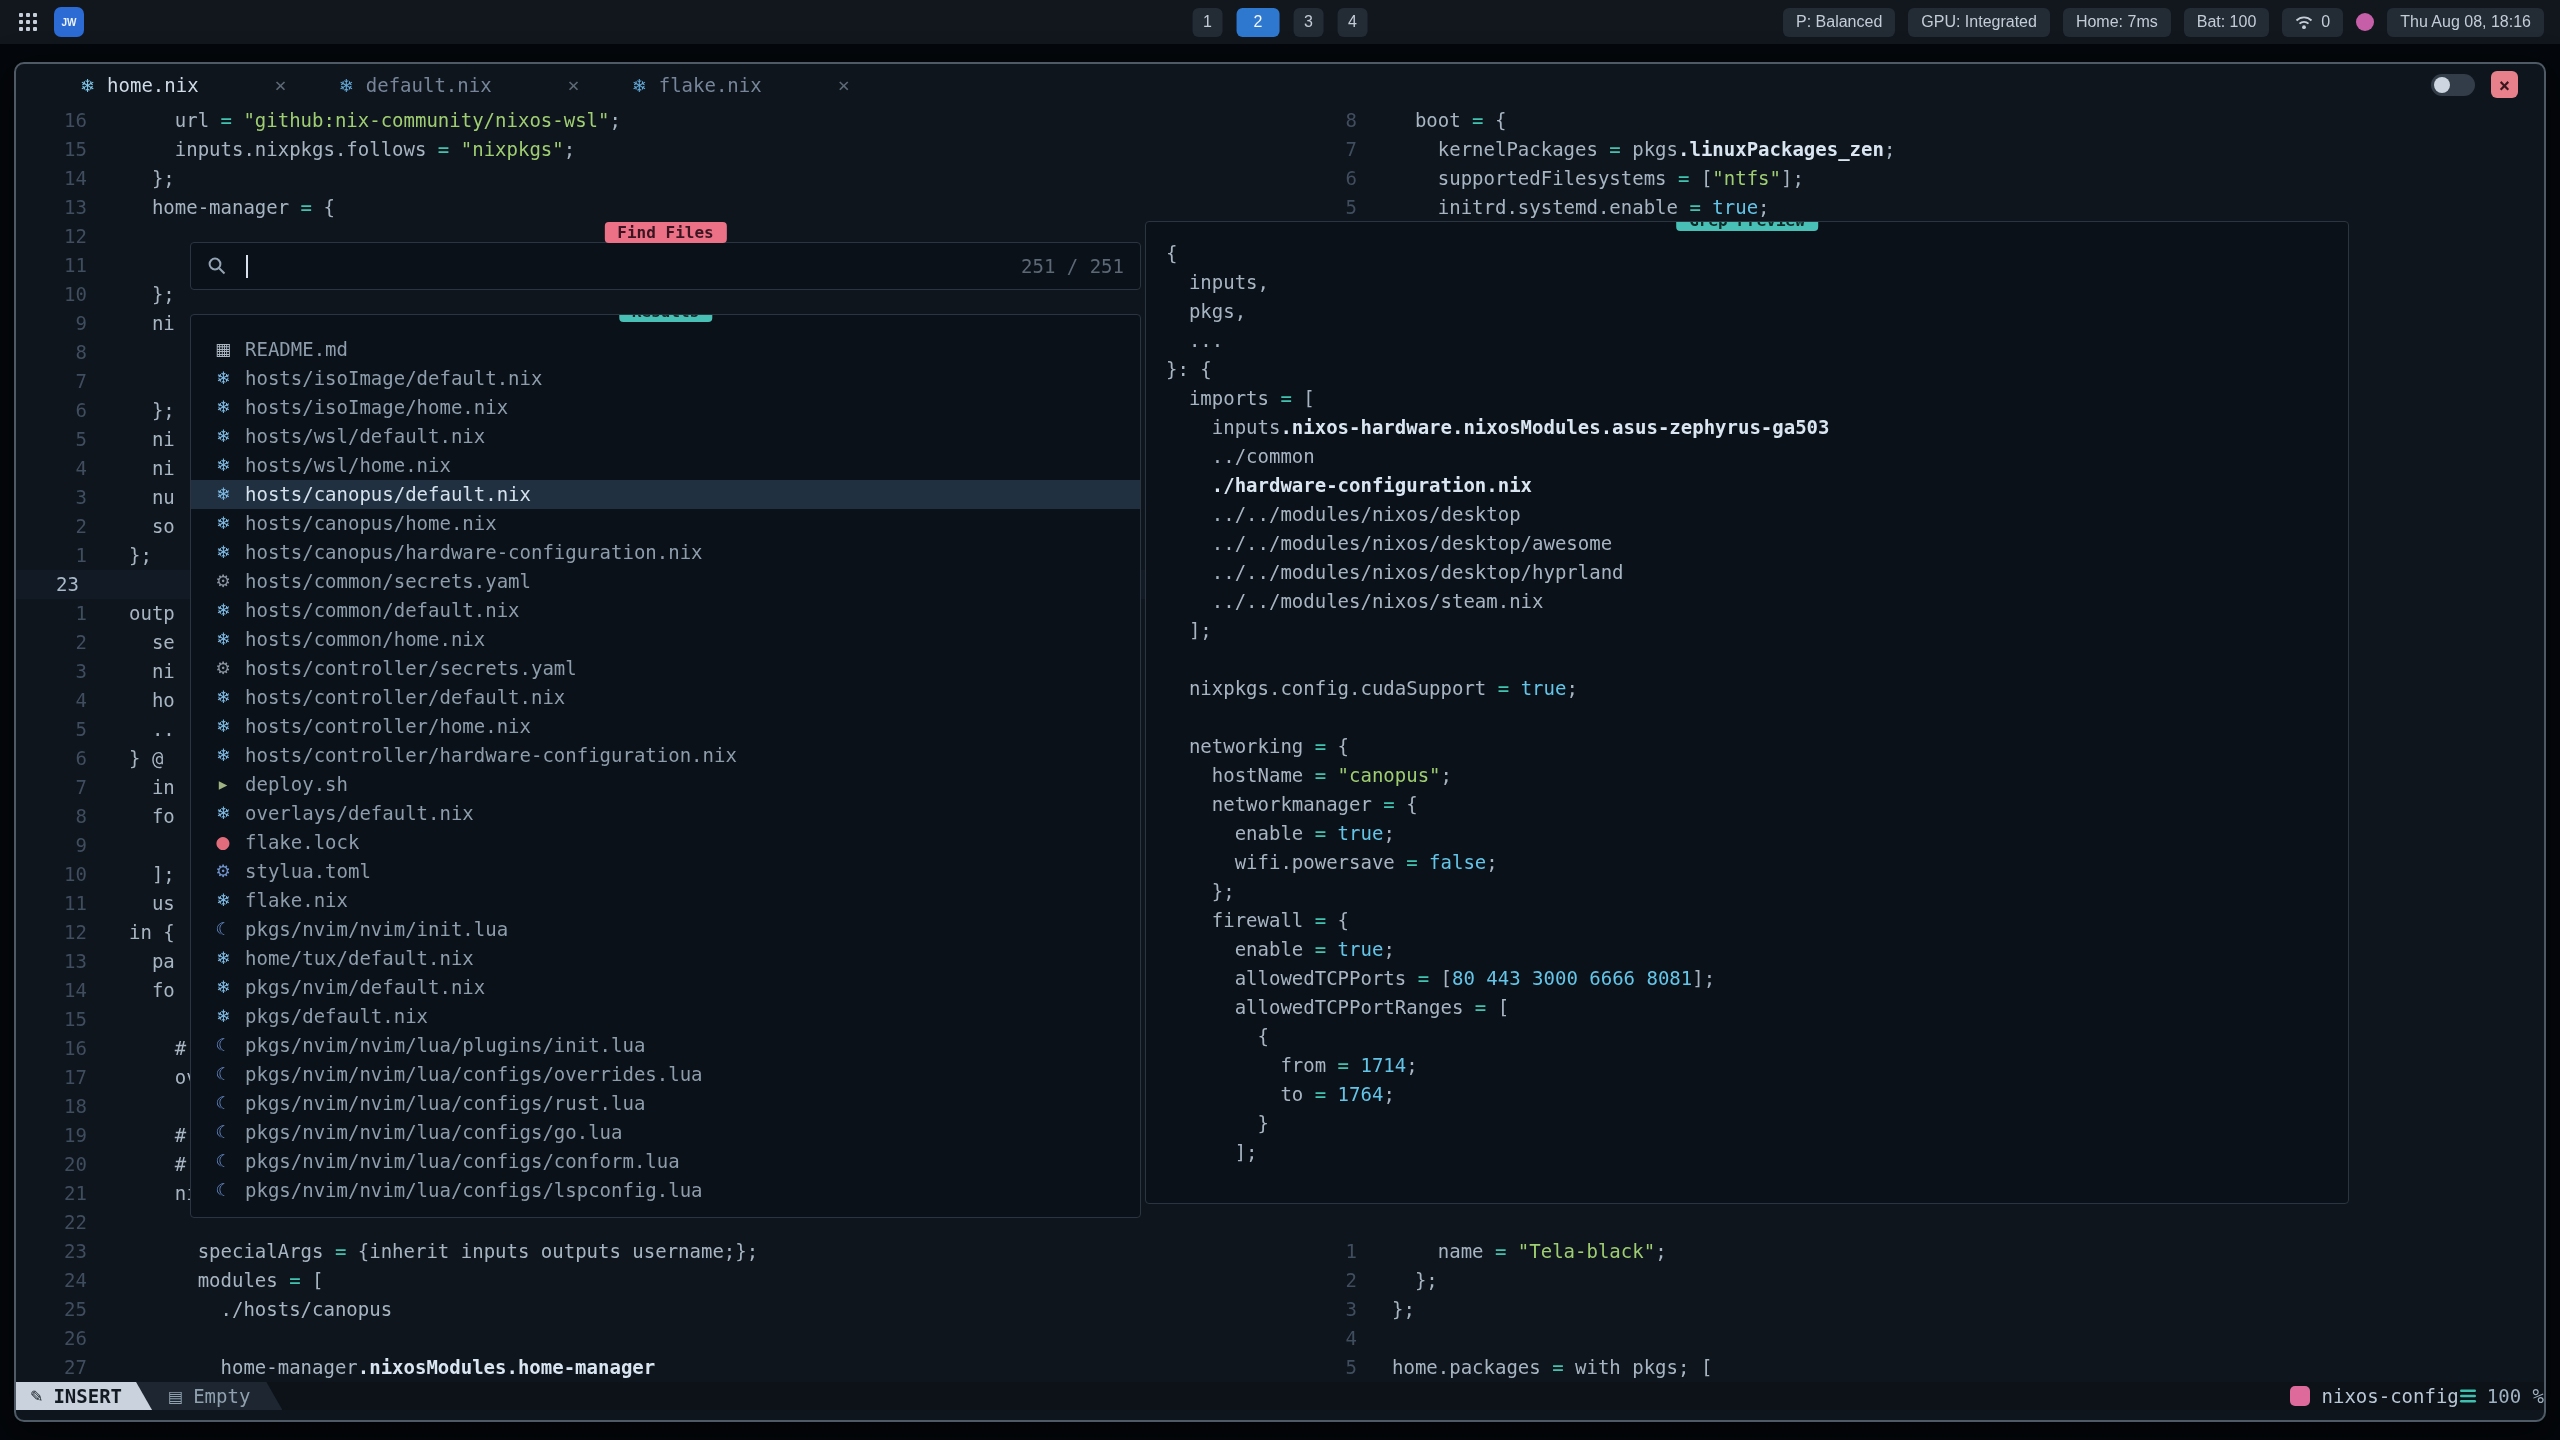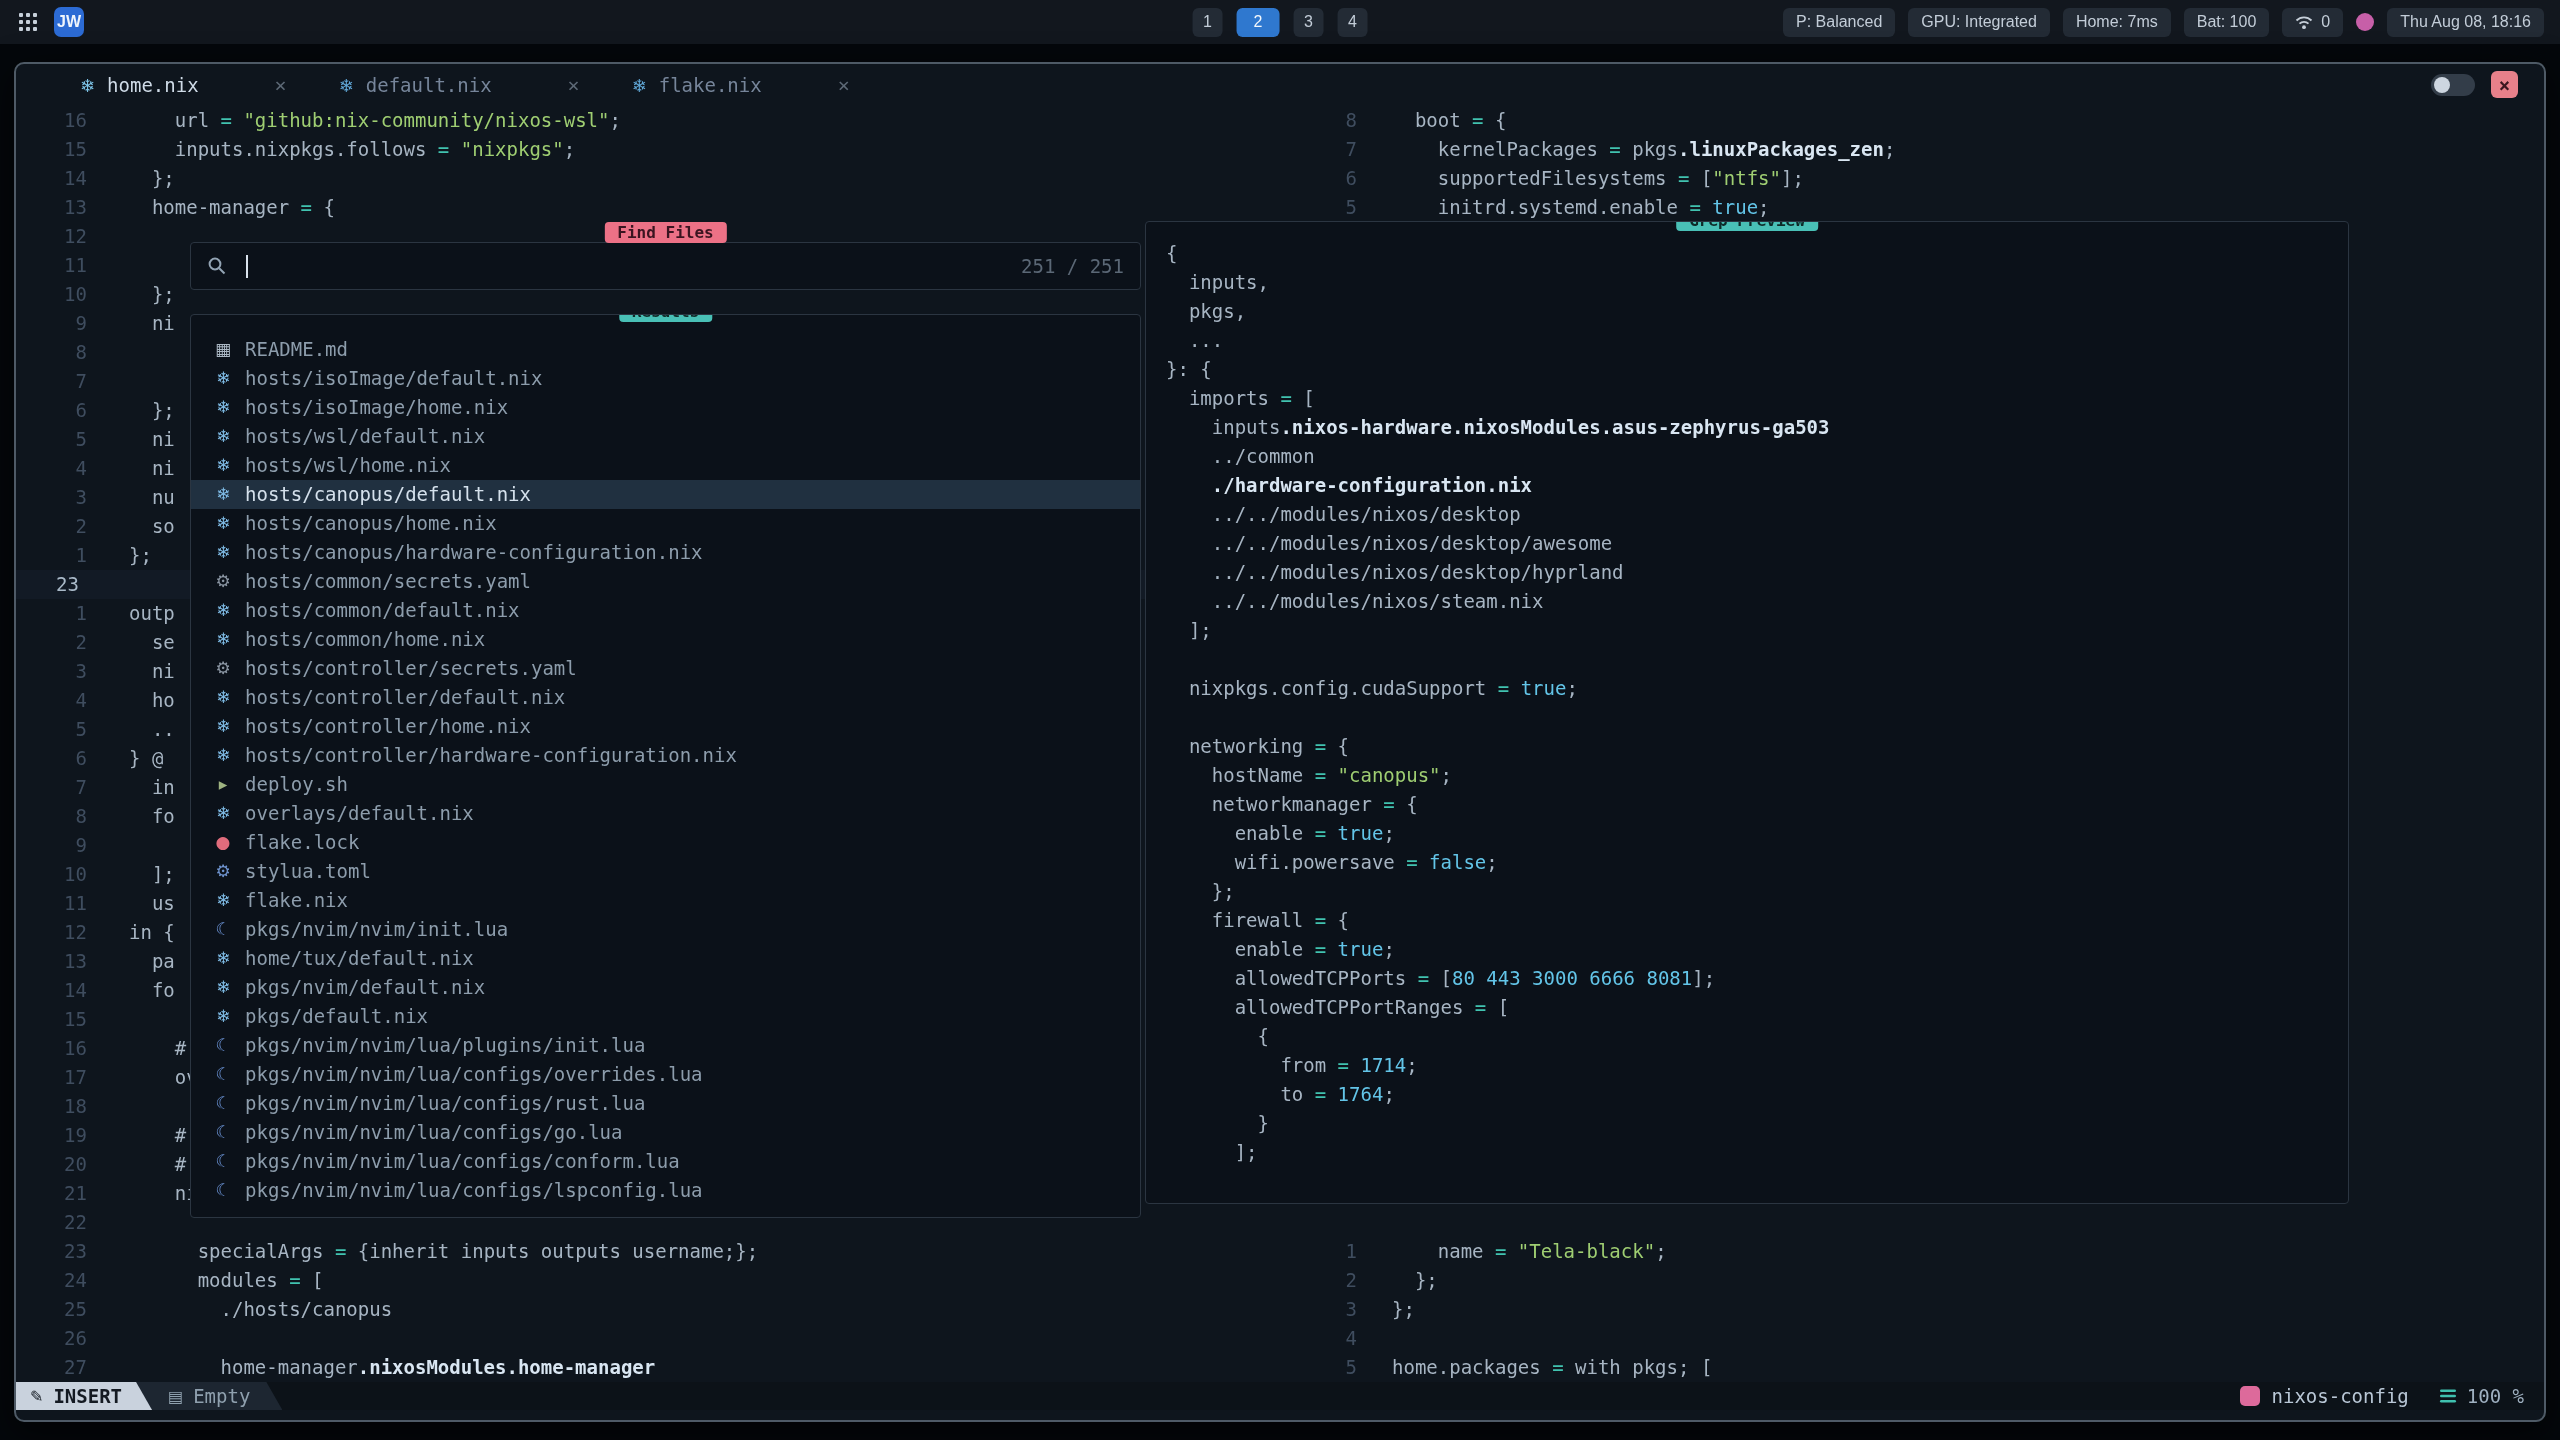--- a/index.html
+++ b/index.html
@@ -2,21 +2,21 @@
 <html><head>
 <meta charset="utf-8">
 <style>
   *{margin:0;padding:0;box-sizing:border-box}
   html,body{width:2560px;height:1440px;overflow:hidden}
   body{background:#04070b;font-family:"Liberation Sans",sans-serif;position:relative}
 
   
   .topbar{position:absolute;left:0;top:0;width:2560px;height:44px;background:#12171e;display:flex;align-items:center;padding:0 16px}
   .apps{width:24px;height:24px;display:flex;align-items:center;justify-content:center}
-  .logo{width:30px;height:30px;background:#2c6bd4;border-radius:7px;color:#eef4fb;font-weight:bold;font-size:16px;display:flex;align-items:center;justify-content:center;margin-left:14px}
+  .logo{width:30px;height:30px;background:#2c6bd4;border-radius:7px;color:#eef4fb;font-weight:bold;font-size:10px;display:flex;align-items:center;justify-content:center;margin-left:14px}
   .chip{background:#232b35;color:#c3cdd8;font-size:16px;height:29px;display:flex;align-items:center;padding:0 13px;border-radius:6px;white-space:nowrap}
   .ws{position:absolute;left:50%;top:0;height:44px;transform:translateX(-50%);display:flex;gap:14px;align-items:center}
   .wschip{min-width:30px;justify-content:center;padding:0 10px}
   .wschip.active{background:#2f78cf;color:#f2f7fc;padding:0 17px}
   .rgroup{margin-left:auto;display:flex;gap:13px;align-items:center}
   .dot{width:18px;height:18px;border-radius:50%;background:#c75fa8;display:inline-block}
   .wifichip{gap:8px}
 
   
   .window{position:absolute;left:14px;top:62px;width:2532px;height:1360px;background:#0e151d;border:2px solid #4e5a66;border-radius:10px;overflow:hidden;box-shadow:0 10px 34px rgba(0,0,0,.65)}
@@ -73,21 +73,21 @@
   .preview{position:absolute;left:1129px;top:157px;width:1204px;height:983px;background:#0b1119;border:1px solid #2b3541;border-radius:4px;z-index:4;padding:17px 0 0 20px;overflow:hidden}
   .preview .badge{top:-12px}
   .prow{height:29px;line-height:29px;white-space:pre;font-family:"DejaVu Sans Mono",monospace;font-size:19px}
 
   
   .statusline{position:absolute;left:0;top:1318px;width:2528px;height:28px;background:#0c1218;display:flex;align-items:stretch;font-family:"DejaVu Sans Mono",monospace;font-size:19px}
   .seg-mode{position:relative;z-index:2;background:#c9d2dd;color:#141a22;font-weight:bold;display:flex;align-items:center;gap:10px;padding:0 30px 0 14px;clip-path:polygon(0 0,calc(100% - 16px) 0,100% 100%,0 100%)}
   .seg-mode .mi{font-family:"DejaVu Sans",sans-serif;font-size:16px;font-weight:normal}
   .seg-file{position:relative;z-index:1;margin-left:-18px;background:#1d2631;color:#8fa0ae;display:flex;align-items:center;gap:10px;padding:0 32px 0 34px;clip-path:polygon(0 0,calc(100% - 16px) 0,100% 100%,0 100%)}
   .seg-file .fi{font-family:"DejaVu Sans",sans-serif;font-size:16px}
-  .sl-right{margin-left:auto;display:flex;align-items:center;gap:30px;padding-right:20px}
+  .sl-right{margin-left:auto;display:flex;align-items:center;}
   .repo{display:flex;align-items:center;gap:12px;color:#b9c7d6}
   .repoicon{width:20px;height:20px;border-radius:5px;background:#dd6a9b;display:inline-block}
   .progress{display:flex;align-items:center;gap:10px;color:#9fb0c0}
 </style>
 </head>
 <body>
 
 <div class="topbar">
   <span class="apps">
     <svg width="20" height="20" viewBox="0 0 20 20">

